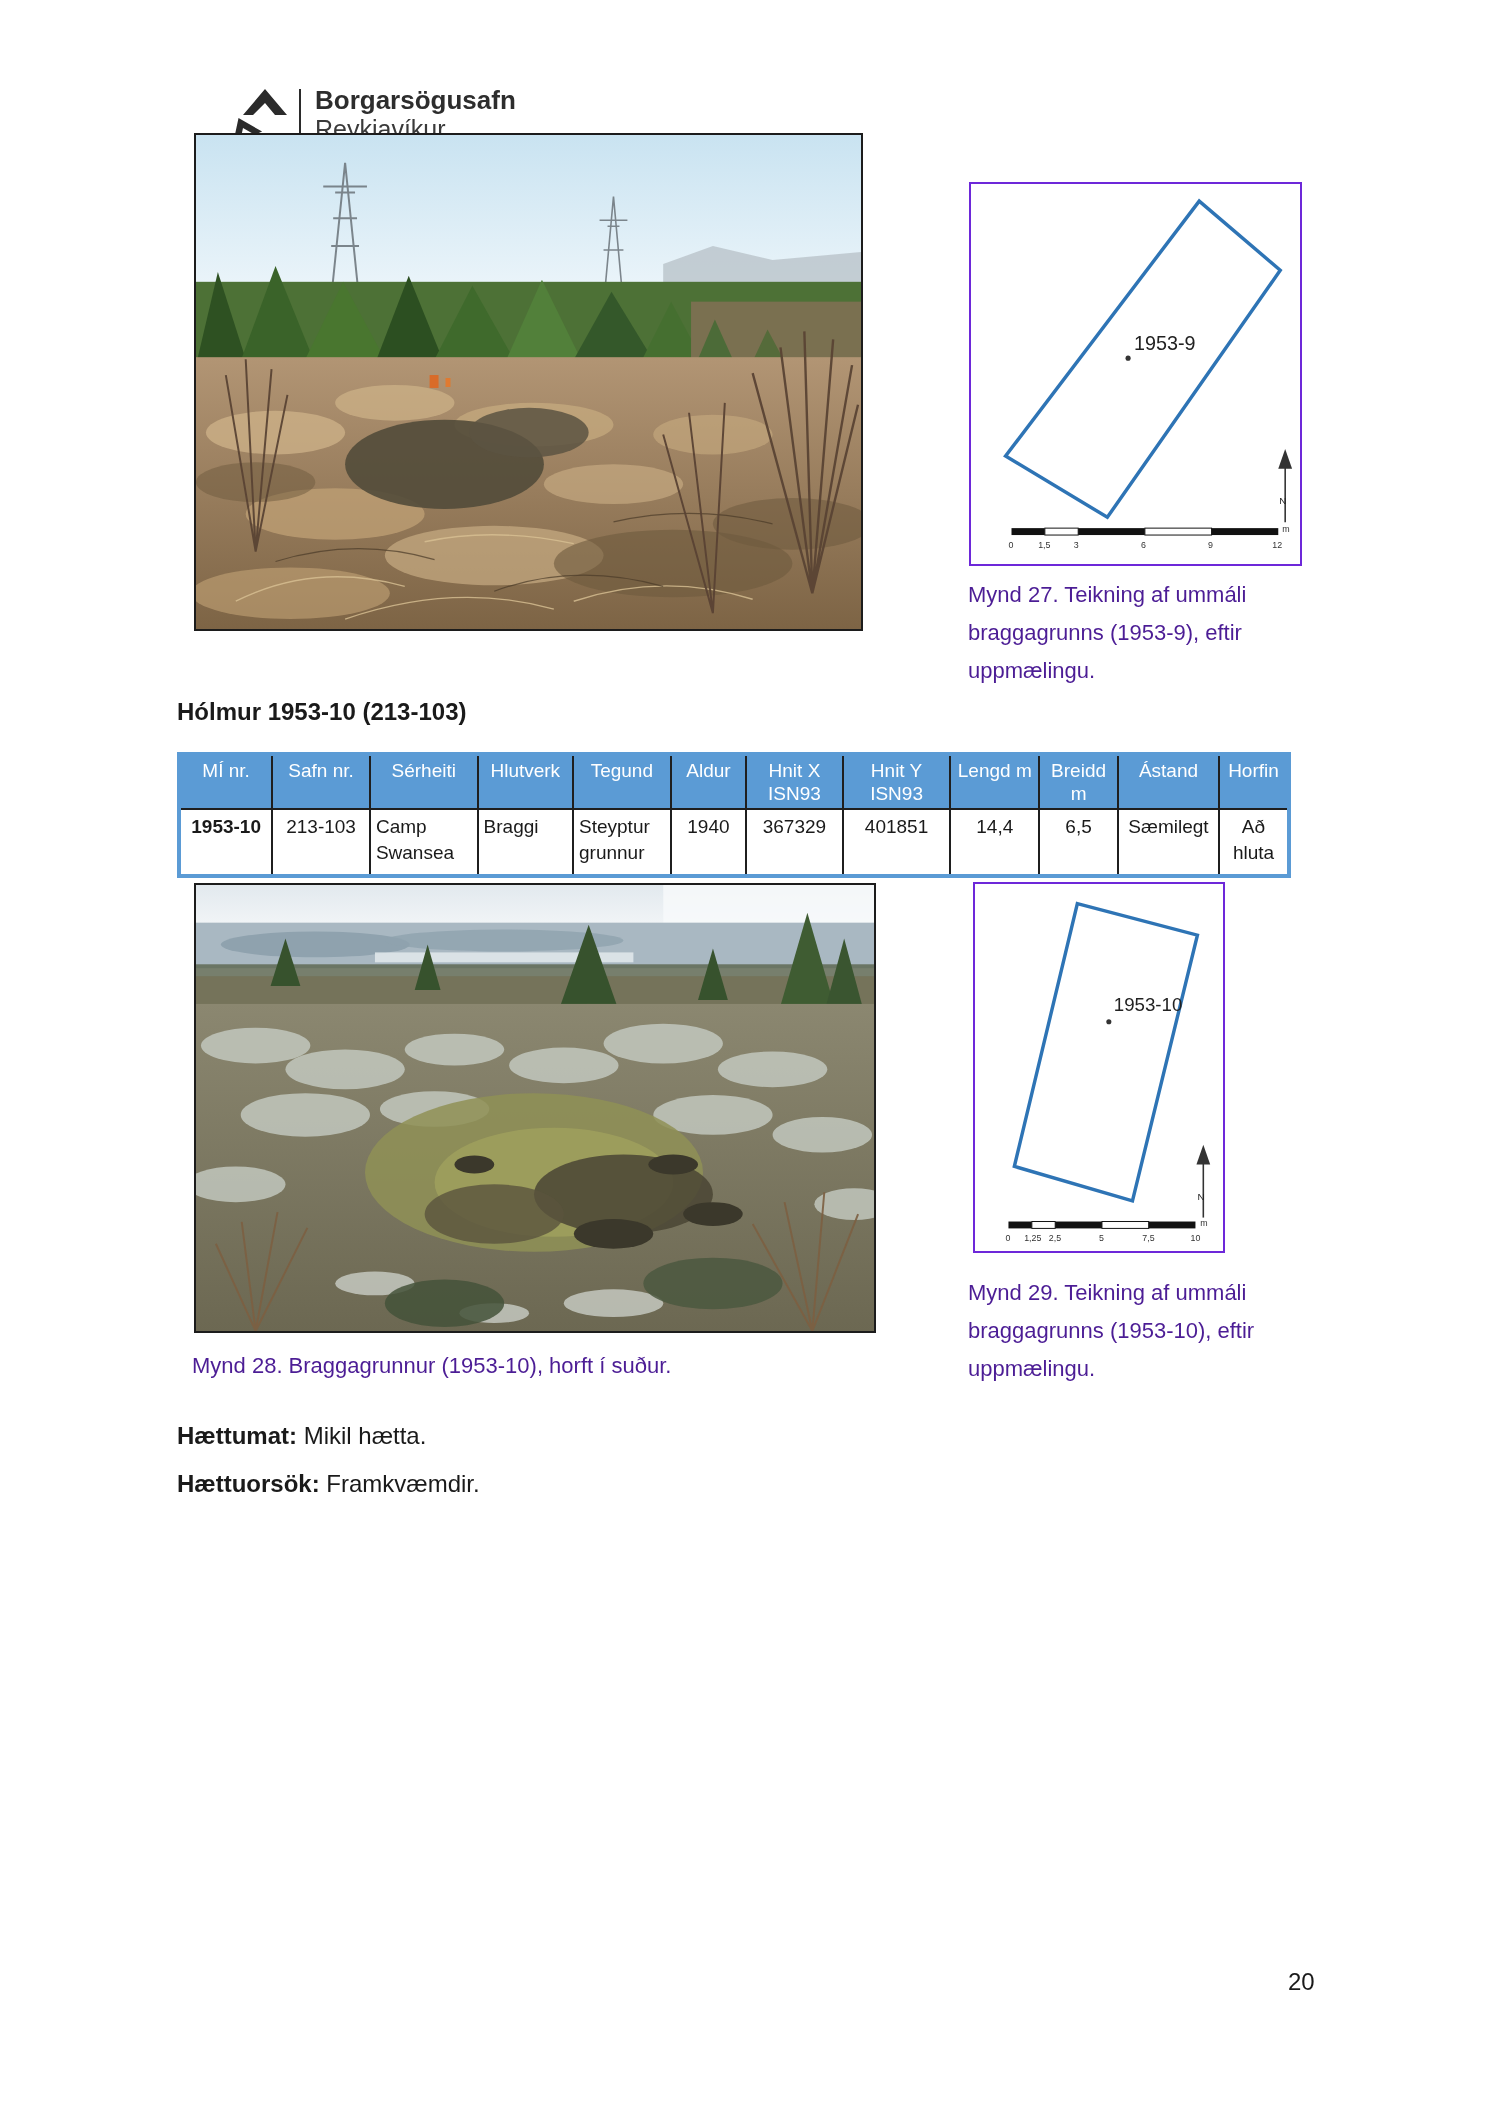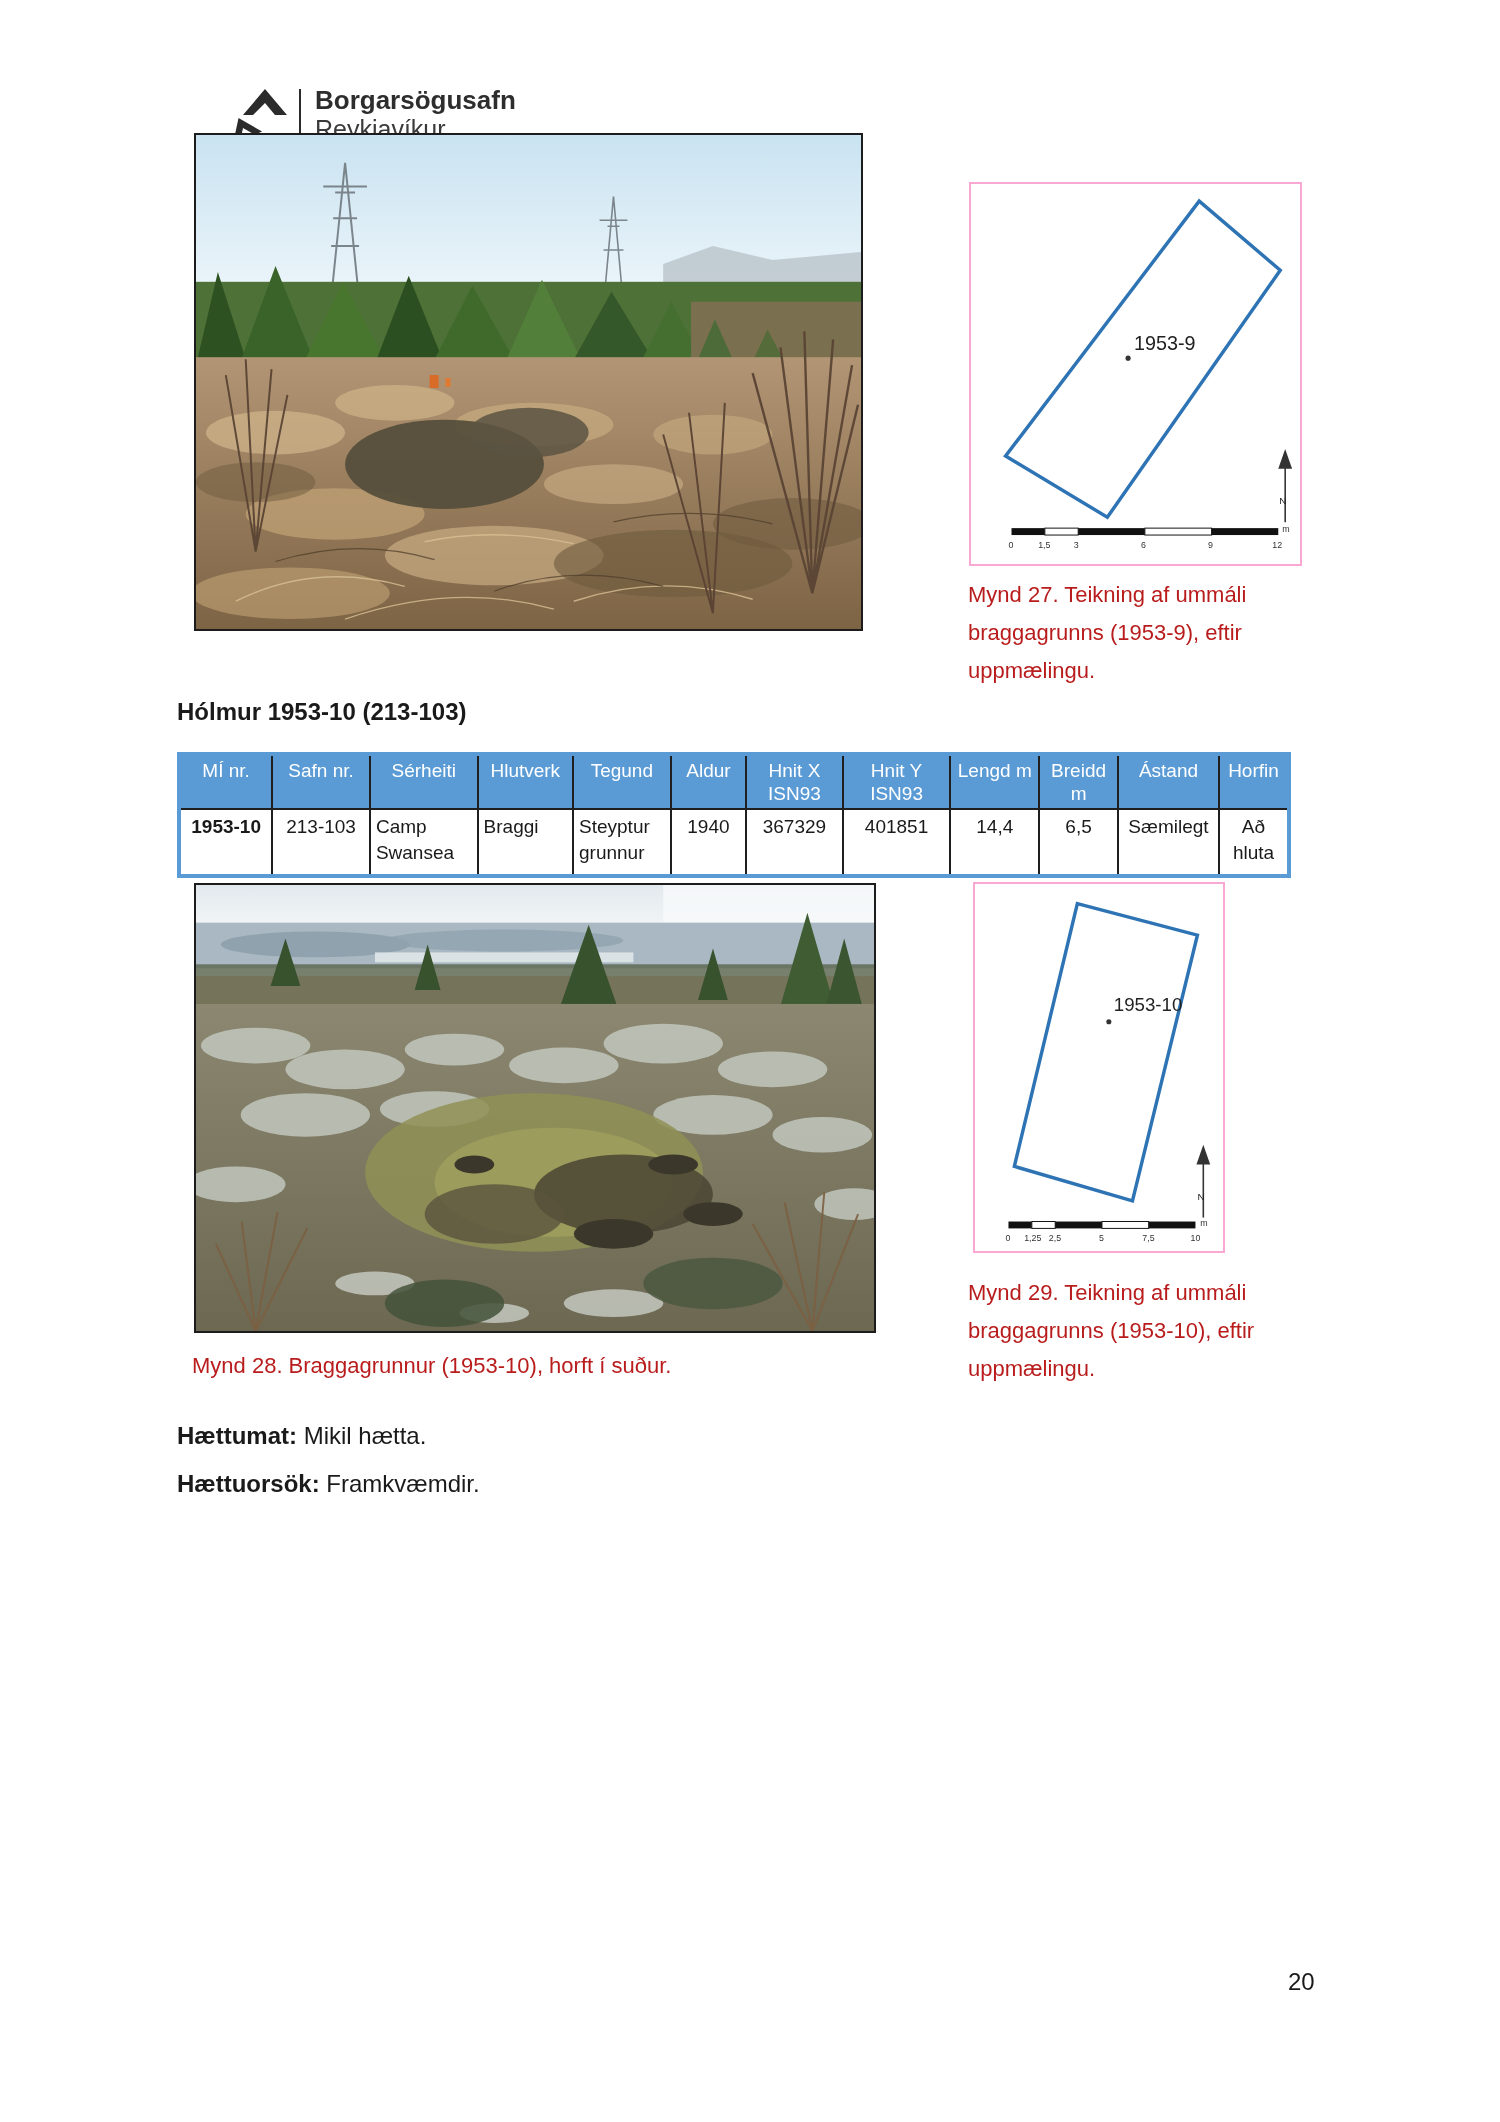--- a/index.html
+++ b/index.html
@@ -10,29 +10,29 @@
   .logo-mark{width:64px;height:56px;}
   .logo-divider{width:2px;height:52px;background:#2b2b2b;margin:0 14px 0 10px;}
   .logo-title{font-size:26px;font-weight:bold;color:#2d2d2d;line-height:29px;}
   .logo-subtitle{font-size:25px;color:#3a3a3a;line-height:28px;}
   
   .photo{position:absolute;border:2px solid #1c1c1c;box-sizing:border-box;}
   .photo svg{display:block;width:100%;height:100%;}
   #photo1{left:194px;top:133px;width:669px;height:498px;}
   #photo2{left:194px;top:883px;width:682px;height:450px;}
   
-  .drawing{position:absolute;border:2px solid #f9a8d4;background:#ffffff;box-sizing:border-box;}
+  .drawing{position:absolute;border:2px solid #6d28d9;background:#ffffff;box-sizing:border-box;}
   .drawing svg{display:block;width:100%;height:100%;}
   #drawing1{left:969px;top:182px;width:333px;height:384px;}
   #drawing2{left:973px;top:882px;width:252px;height:371px;}
   .map-label{font-size:20px;fill:#222222;font-family:"Liberation Sans",sans-serif;}
   .tick-label{font-size:9px;fill:#333333;font-family:"Liberation Sans",sans-serif;}
   .north-label{font-size:10px;fill:#222222;font-family:"Liberation Sans",sans-serif;}
   
-  .caption{position:absolute;font-size:22px;line-height:32px;color:#b91c1c;}
+  .caption{position:absolute;font-size:22px;line-height:32px;color:#4c1d95;}
   #cap26{left:192px;top:640px;width:720px;}
   #cap27{left:968px;top:576px;width:352px;line-height:38px;}
   #cap28{left:192px;top:1350px;width:720px;}
   #cap29{left:968px;top:1274px;width:366px;line-height:38px;}
   
   .section-heading{position:absolute;left:177px;top:698px;font-size:24px;font-weight:bold;}
   
   .info-table{position:absolute;left:177px;top:752px;width:1114px;border-collapse:collapse;
               table-layout:fixed;border:4px solid #5B9BD5;}
   .info-table th{background:#5B9BD5;color:#ffffff;font-size:19px;font-weight:normal;

